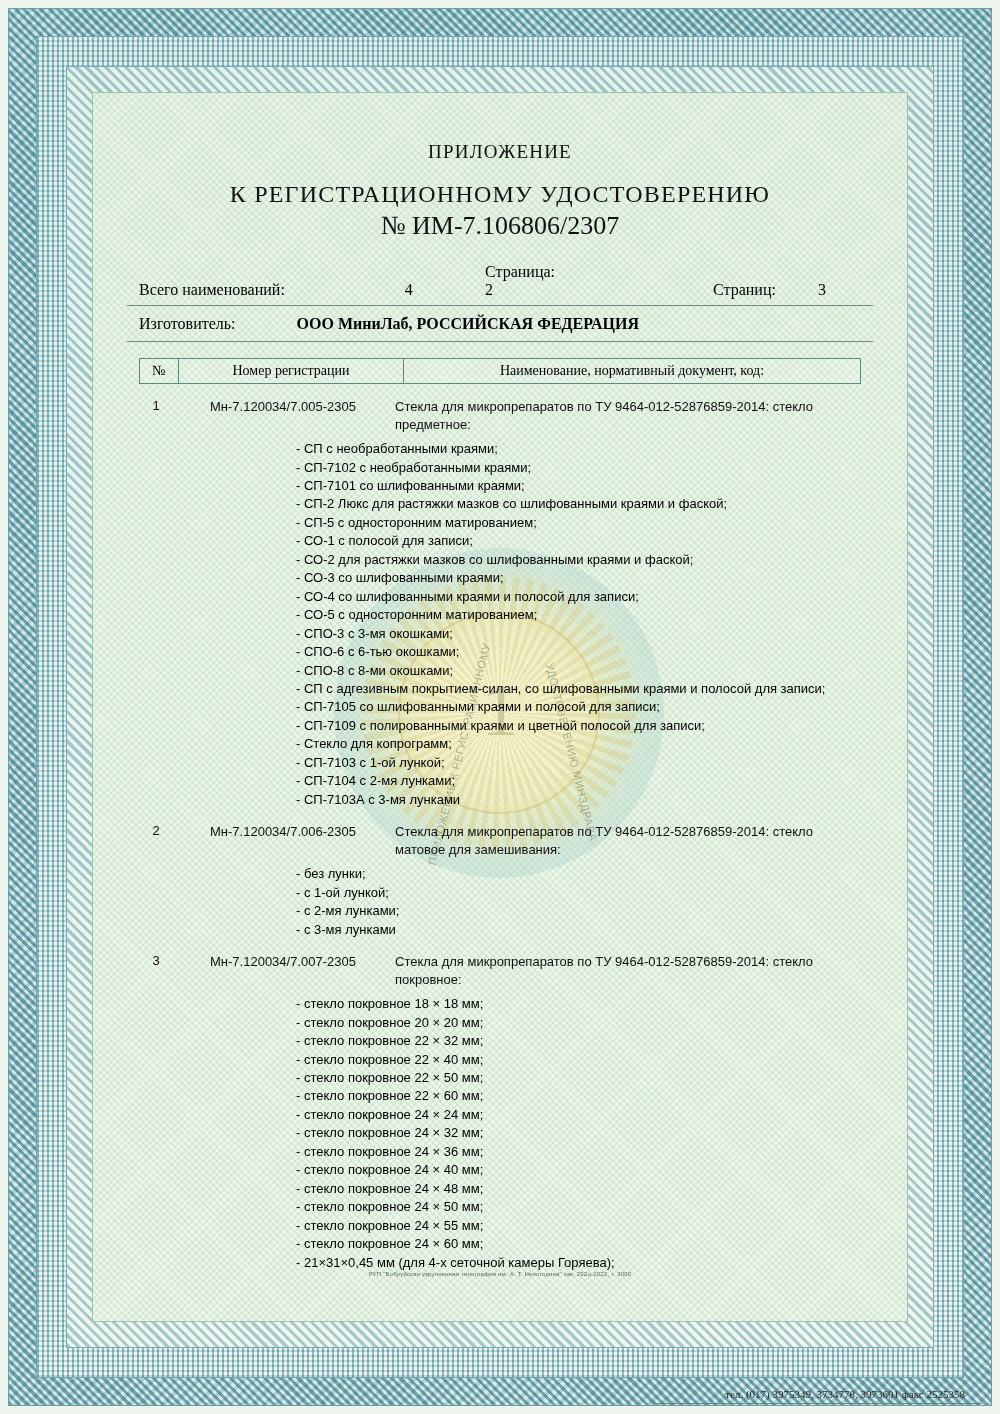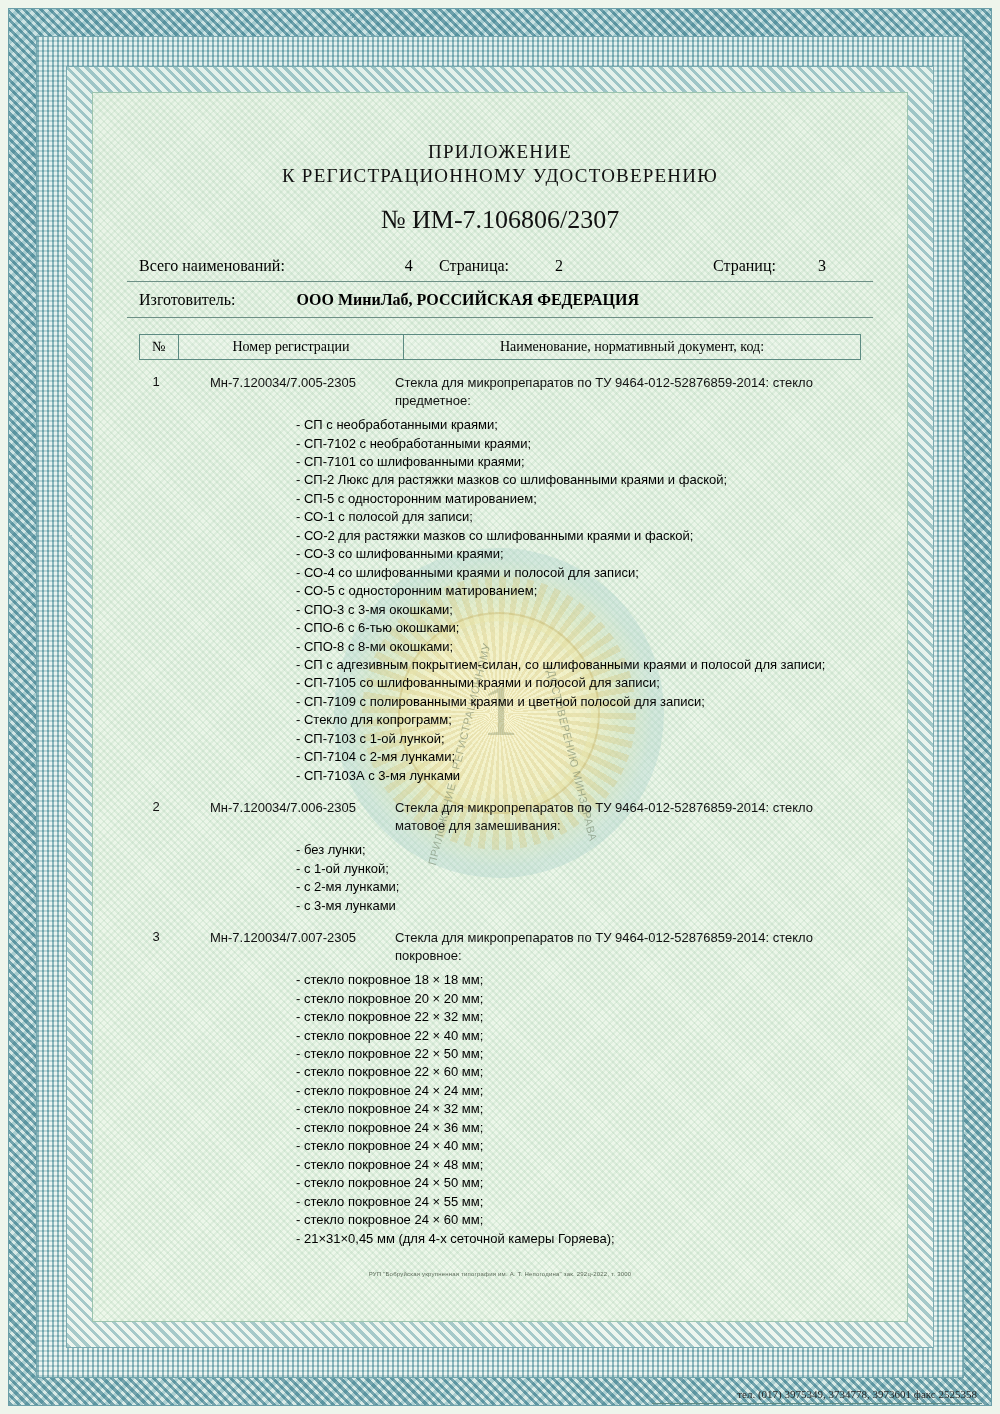--- a/index.html
+++ b/index.html
@@ -131,43 +131,43 @@
   }
   .title-block {
     text-align: center;
     color: #111;
   }
   .title-l1 {
     font-size: 19px;
     letter-spacing: 1.2px;
   }
   .title-l2 {
-    font-size: 19px;
+    font-size: 24px;
     letter-spacing: 1.2px;
-    margin-top: 2px;
+    margin-top: 18px;
   }
   .title-l3 {
     font-size: 26px;
-    margin-top: 18px;
+    margin-top: 3px;
   }
 
   .meta-row {
     display: flex;
     align-items: flex-end;
     margin-top: 22px;
     padding: 0 12px 6px 12px;
     border-bottom: 1px solid #6d8f86;
     font-size: 16px;
   }
   .meta-cell { display: flex; align-items: baseline; }
   .meta-label { white-space: nowrap; }
   .meta-value { font-weight: normal; }
   .m1 { width: 300px; }
   .m1 .meta-value { margin-left: 120px; }
-  .m2 { width: 250px; }
+  .m2 { width: 250px; flex-direction: column; }
   .m2 .meta-value { margin-left: 46px; }
   .m3 { flex: 1; justify-content: flex-start; padding-left: 24px; }
   .m3 .meta-value { margin-left: 42px; }
 
   .maker-row {
     display: flex;
     align-items: baseline;
     padding: 9px 12px 8px 12px;
     border-bottom: 1px solid #6d8f86;
     font-size: 16px;
@@ -236,21 +236,21 @@
     left: 0; right: 0;
     bottom: 44px;
     text-align: center;
     font-size: 6px;
     color: #5c6b5a;
     font-family: "Liberation Sans", sans-serif;
     letter-spacing: .2px;
   }
   .footer-phone {
     position: absolute;
-    right: 23px;
+    right: 35px;
     bottom: 14px;
     font-size: 11px;
     color: #2a2a2a;
     font-family: "Liberation Serif", serif;
   }
   .phone-underline {
     position: absolute;
     right: 18px;
     bottom: 10px;
     width: 330px;

